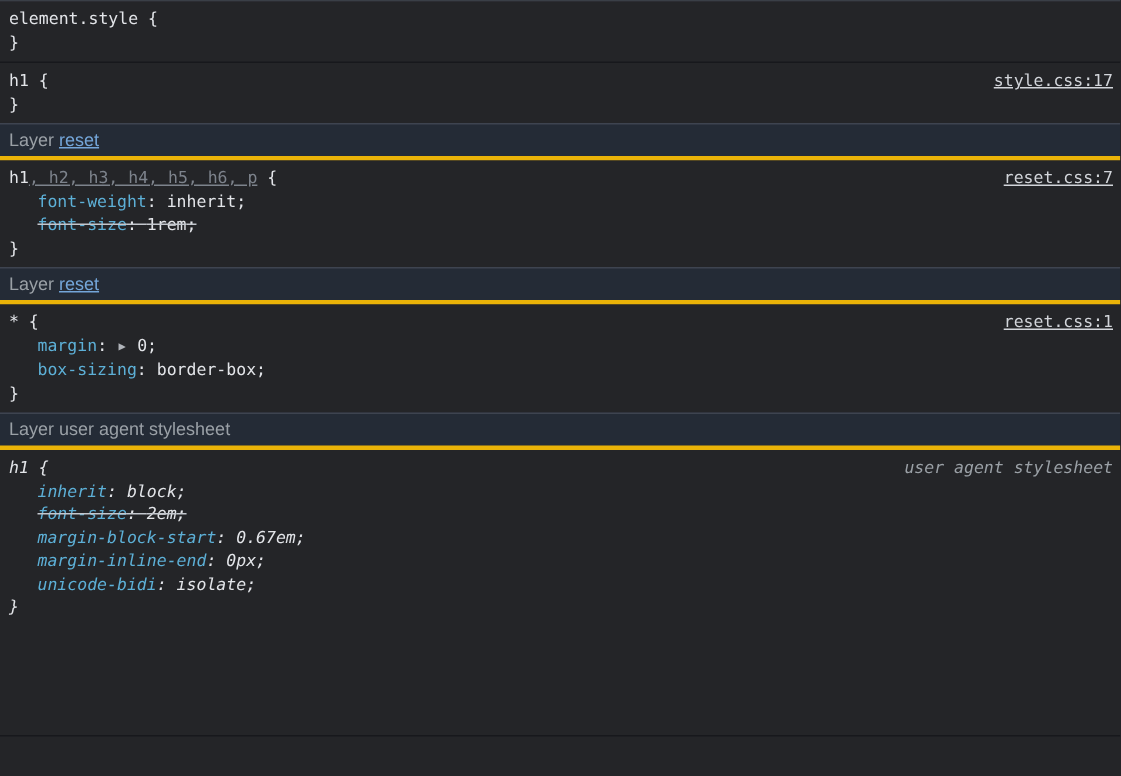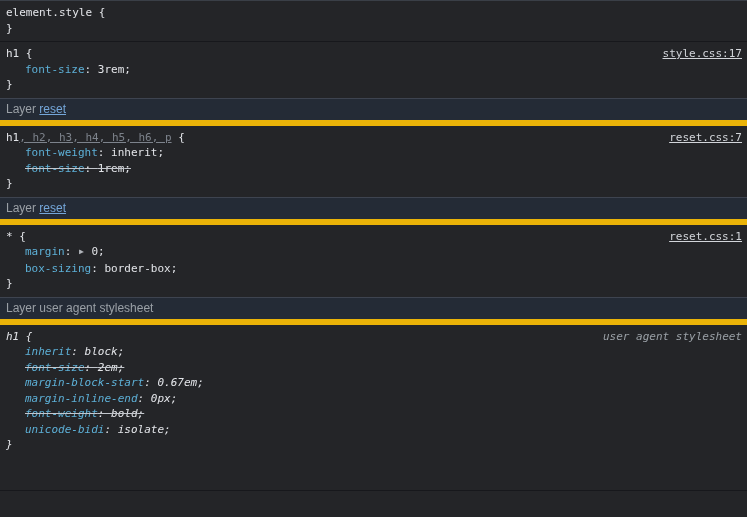--- a/index.html
+++ b/index.html
@@ -19,38 +19,37 @@
   .sel-dim{color:#7d838c;text-decoration:underline;}
   .brace{color:#e3e5e9;}
   .decl{padding-left:19px;white-space:pre;}
   .prop{color:#5db0d7;}
   .punct,.val{color:#e3e5e9;}
   .strike{text-decoration:line-through;text-decoration-color:#c3c7cd;}
   .arrow{color:#b0b4ba;font-size:8px;display:inline-block;transform:translateY(-1px);padding:0 1px;}
   .source-link{color:#d2d5da;text-decoration:underline;white-space:nowrap;margin-left:12px;}
   .source-plain{color:#9aa0a6;font-style:italic;white-space:nowrap;margin-left:4px;}
   .layer-header{
-    background:#242b36;border-top:1px solid #3e4450;border-bottom:6px solid #eab308;
+    background:#242b36;border-top:1px solid #3e4450;border-bottom:3px solid #eab308;
     padding:3px 6px;font-family:"Liberation Sans","DejaVu Sans",sans-serif;
     font-size:12px;line-height:15px;color:#9aa0a6;font-style:normal;
   }
   .layer-link{color:#74a6d9;text-decoration:underline;}
   .bottom-strip{border-top:1px solid #17181c;height:5px;background:#242528;flex:0 0 auto;}
 </style>
 </head>
 <body>
 
 <div class="pane">
     <div class="rule">
       <div class="rule-header"><span class="sel-wrap"><span class="sel-matched">element.style</span><span class="brace"> {</span></span></div>
       <div class="brace">}</div>
     </div>
     <div class="rule">
       <div class="rule-header"><span class="sel-wrap"><span class="sel-matched">h1</span><span class="brace"> {</span></span><span class="source-link">style.css:17</span></div>
-      <div class="decl"><span><span class="prop">font-size</span><span class="punct">: </span><span class="val">3rem</span><span class="punct">;</span></span></div>
       <div class="brace">}</div>
     </div>
     <div class="layer-header"><span class="layer-label">Layer </span><span class="layer-link">reset</span></div>
     <div class="rule">
       <div class="rule-header"><span class="sel-wrap"><span class="sel-matched">h1</span><span class="sel-dim">, h2, h3, h4, h5, h6, p</span><span class="brace"> {</span></span><span class="source-link">reset.css:7</span></div>
       <div class="decl"><span><span class="prop">font-weight</span><span class="punct">: </span><span class="val">inherit</span><span class="punct">;</span></span></div>
       <div class="decl"><span class="strike"><span class="prop">font-size</span><span class="punct">: </span><span class="val">1rem</span><span class="punct">;</span></span></div>
       <div class="brace">}</div>
     </div>
     <div class="layer-header"><span class="layer-label">Layer </span><span class="layer-link">reset</span></div>
@@ -60,18 +59,17 @@
       <div class="decl"><span><span class="prop">box-sizing</span><span class="punct">: </span><span class="val">border-box</span><span class="punct">;</span></span></div>
       <div class="brace">}</div>
     </div>
     <div class="layer-header"><span class="layer-label">Layer user agent stylesheet</span></div>
     <div class="rule ua">
       <div class="rule-header"><span class="sel-wrap"><span class="sel-matched">h1</span><span class="brace"> {</span></span><span class="source-plain">user agent stylesheet</span></div>
       <div class="decl"><span><span class="prop">inherit</span><span class="punct">: </span><span class="val">block</span><span class="punct">;</span></span></div>
       <div class="decl"><span class="strike"><span class="prop">font-size</span><span class="punct">: </span><span class="val">2em</span><span class="punct">;</span></span></div>
       <div class="decl"><span><span class="prop">margin-block-start</span><span class="punct">: </span><span class="val">0.67em</span><span class="punct">;</span></span></div>
       <div class="decl"><span><span class="prop">margin-inline-end</span><span class="punct">: </span><span class="val">0px</span><span class="punct">;</span></span></div>
-      <div class="decl"><span class="strike"><span class="prop">font-weight</span><span class="punct">: </span><span class="val">bold</span><span class="punct">;</span></span></div>
       <div class="decl"><span><span class="prop">unicode-bidi</span><span class="punct">: </span><span class="val">isolate</span><span class="punct">;</span></span></div>
       <div class="brace">}</div>
     </div>
     <div class="bottom-strip"></div>
   </div>
 
 </body></html>

